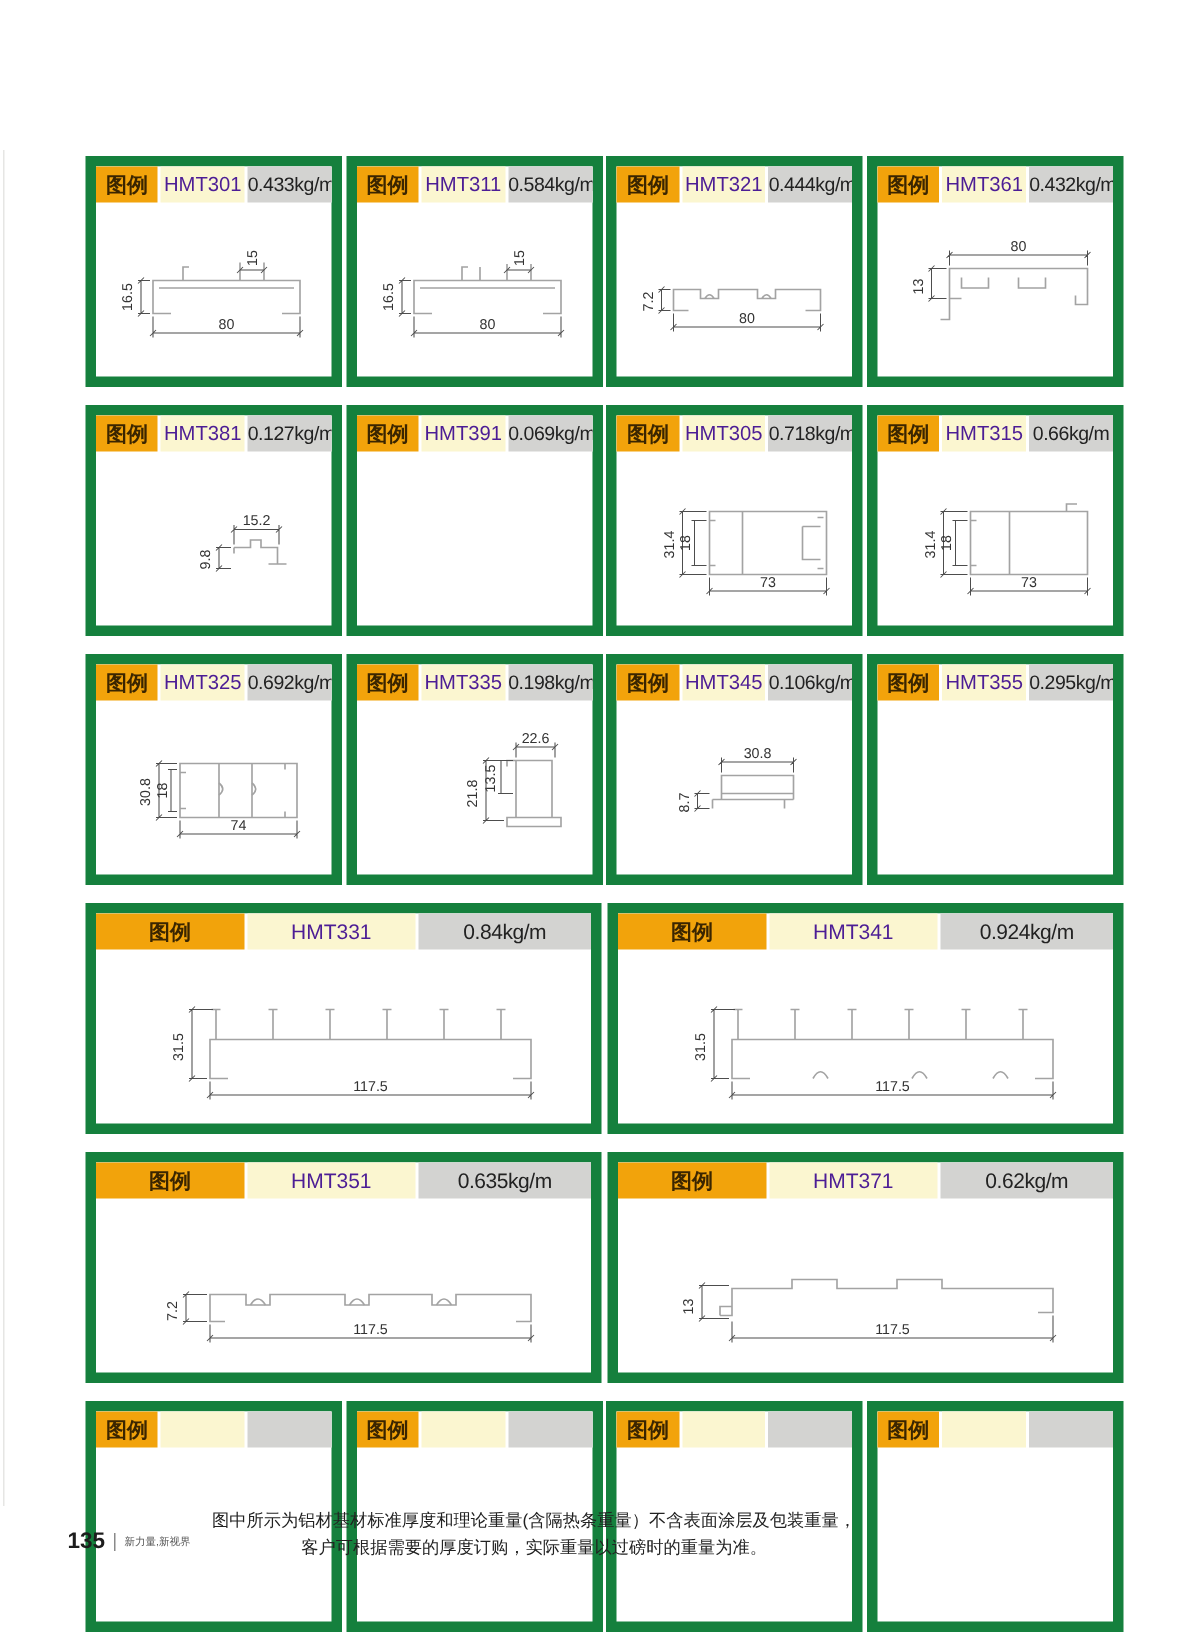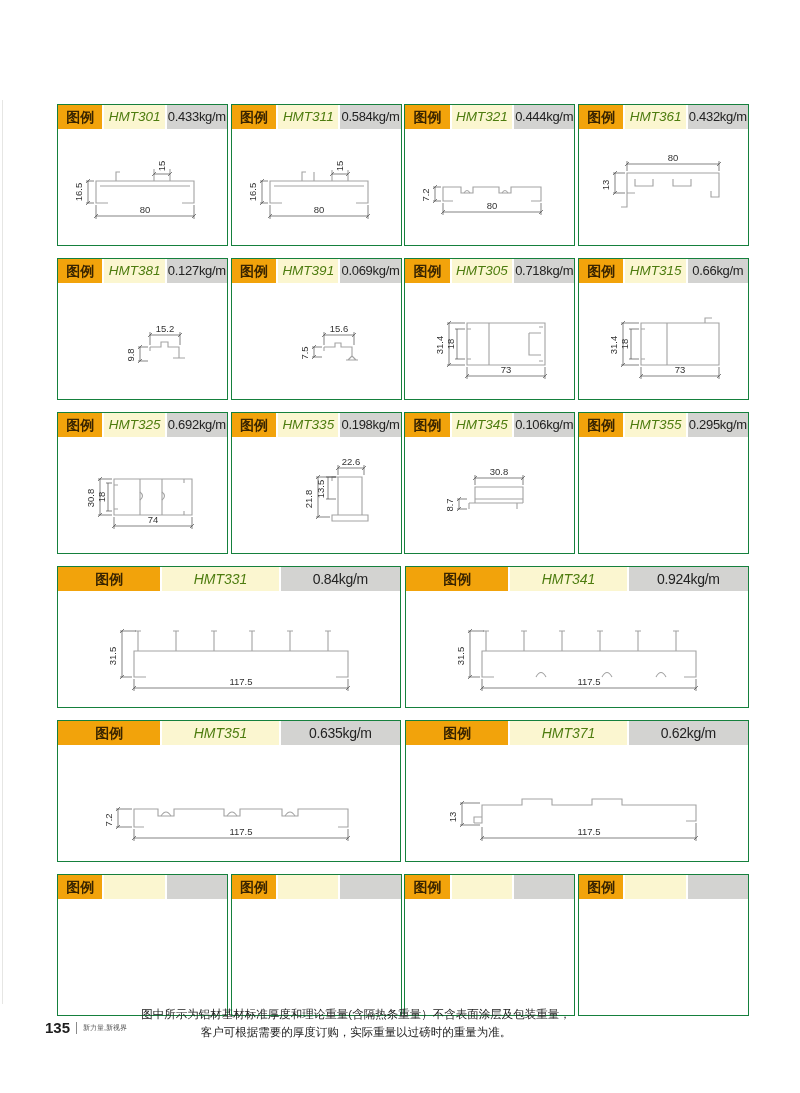--- a/index.html
+++ b/index.html
@@ -3,26 +3,26 @@
 <meta charset="utf-8">
 <style>
   html,body{margin:0;padding:0;}
   body{
     width:800px;height:1093px;position:relative;background:#ffffff;
     font-family:"Liberation Sans", sans-serif;overflow:hidden;
   }
   .edge-line{position:absolute;left:2px;top:100px;width:1px;height:904px;background:#e6e6e4;}
   .grid{position:absolute;left:57px;top:104px;width:692px;}
   .prow{display:flex;justify-content:space-between;margin-bottom:12px;}
-  .cell{width:171px;border:1px solid #15803d;background:#fff;box-sizing:border-box;}
+  .cell{width:171px;border:7px solid #15803d;background:#fff;box-sizing:border-box;}
   .cell.wide{width:344px;}
   .cell-header{display:flex;gap:2px;height:24px;background:#fff;}
   .hd{height:24px;line-height:24px;text-align:center;overflow:hidden;white-space:nowrap;}
   .hd-legend{width:45px;background:#F2A30B;color:#3a2500;font-weight:bold;font-size:14px;}
-  .hd-model{width:61px;background:#FBF6D0;color:#4d7c0f;font-size:13.5px;font-style:italic;}
+  .hd-model{width:61px;background:#FBF6D0;color:#4c1d95;font-size:13.5px;}
   .hd-weight{width:61px;background:#D3D3D1;color:#222;font-size:13px;letter-spacing:-0.3px;text-align:center;}
   .wide .hd-legend{width:103px;}
   .wide .hd-model{width:117px;font-size:14px;}
   .wide .hd-weight{width:120px;font-size:14px;}
   .cell-body{height:116px;position:relative;}
   svg{display:block;}
   .p{fill:none;stroke:#a3a3a3;stroke-width:1.1;}
   .d{fill:none;stroke:#4d4d4d;stroke-width:0.7;}
   .t{font-family:"Liberation Sans",sans-serif;font-size:9.5px;fill:#333;}
   .footer-note{position:absolute;left:0;top:1005px;width:712px;text-align:center;
@@ -135,29 +135,20 @@
         </svg>
       </div>
     </div>
 
     <div class="cell">
       <div class="cell-header">
         <div class="hd hd-legend">图例</div>
         <div class="hd hd-model">HMT391</div>
         <div class="hd hd-weight">0.069kg/m</div>
       </div>
-      <div class="cell-body">
-        <svg width="171" height="116" viewBox="0 0 171 116">
-          <path class="p" d="M92,64 H103 V60 H109 V64 H120 V73 M120,73 L116,77 M120,73 L124,77 M114,77 H126 M92,64 V68"></path>
-          <path class="d" d="M92,62 V49 M122,62 V49 M92,52 H122 M90,54 l4,-4 M120,54 l4,-4"></path>
-          <text class="t" x="107" y="49" text-anchor="middle">15.6</text>
-          <path class="d" d="M90,64 H80 M90,74 H80 M82,64 V74 M80,66 l4,-4 M80,76 l4,-4"></path>
-          <text class="t" transform="translate(76,70) rotate(-90)" text-anchor="middle">7.5</text>
-        </svg>
-      </div>
     </div>
 
     <div class="cell">
       <div class="cell-header">
         <div class="hd hd-legend">图例</div>
         <div class="hd hd-model">HMT305</div>
         <div class="hd hd-weight">0.718kg/m</div>
       </div>
       <div class="cell-body">
         <svg width="171" height="116" viewBox="0 0 171 116">

